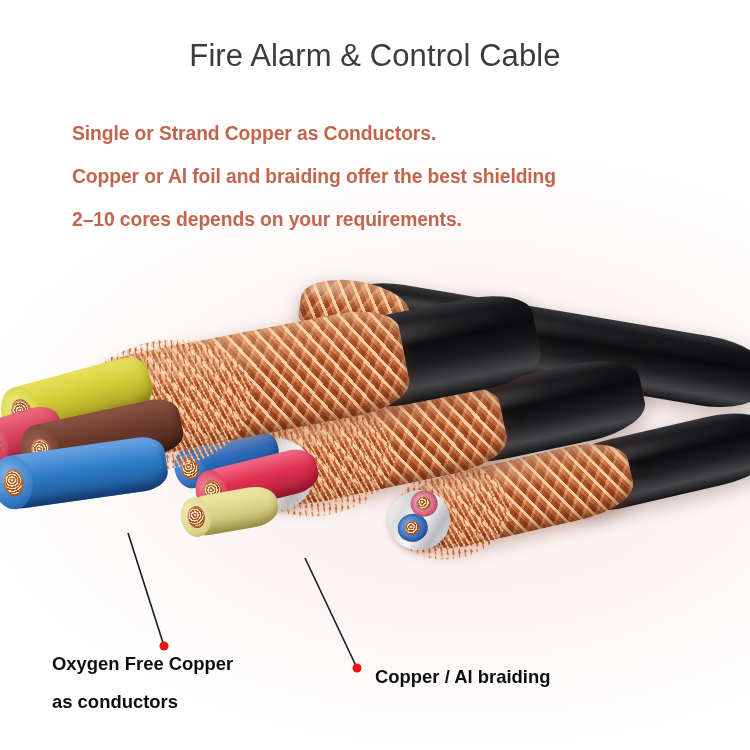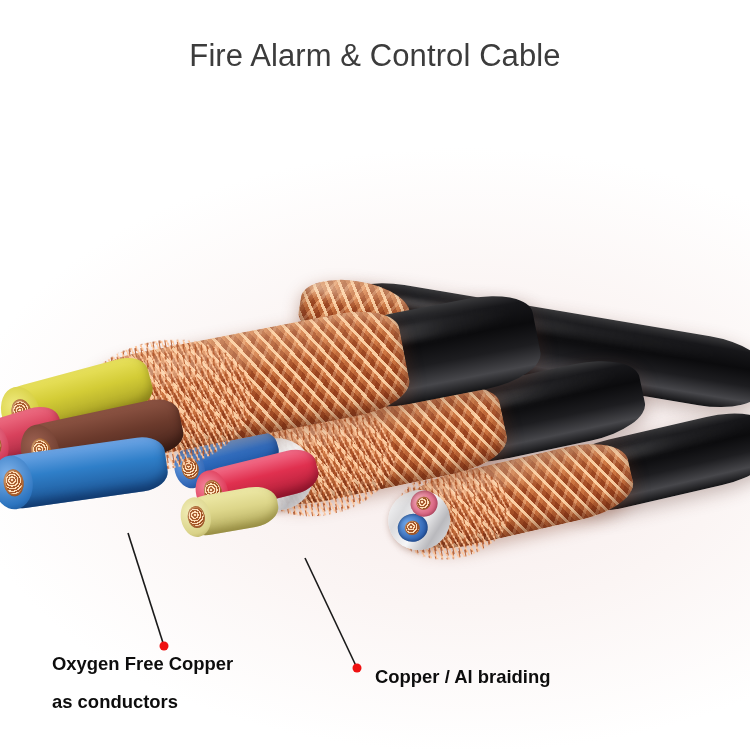--- a/index.html
+++ b/index.html
@@ -149,20 +149,25 @@
     transform-origin:left center;
   }
 </style>
 </head>
 <body>
 
 <div id="page">
 
   <div class="title">Fire Alarm &amp; Control Cable</div>
 
+  <div class="bullets">
+    <div class="bullet">Single or Strand Copper as Conductors.</div>
+    <div class="bullet">Copper or Al foil and braiding offer the best shielding</div>
+    <div class="bullet">2–10 cores depends on your requirements.</div>
+  </div>
 
   <div id="photo">
 
     <div class="cable" style="left:300px;top:10px;width:470px;height:86px;transform:rotate(9.5deg);">
       <div class="jacket" style="left:40px;top:8px;width:430px;height:70px;"></div>
       <div class="braid" style="left:0px;top:12px;width:110px;height:64px;"></div>
     </div>
 
     <div class="cable" style="left:368px;top:236px;width:400px;height:96px;transform:rotate(-13deg);">
       <div class="jacket" style="left:196px;top:10px;width:220px;height:70px;"></div>

